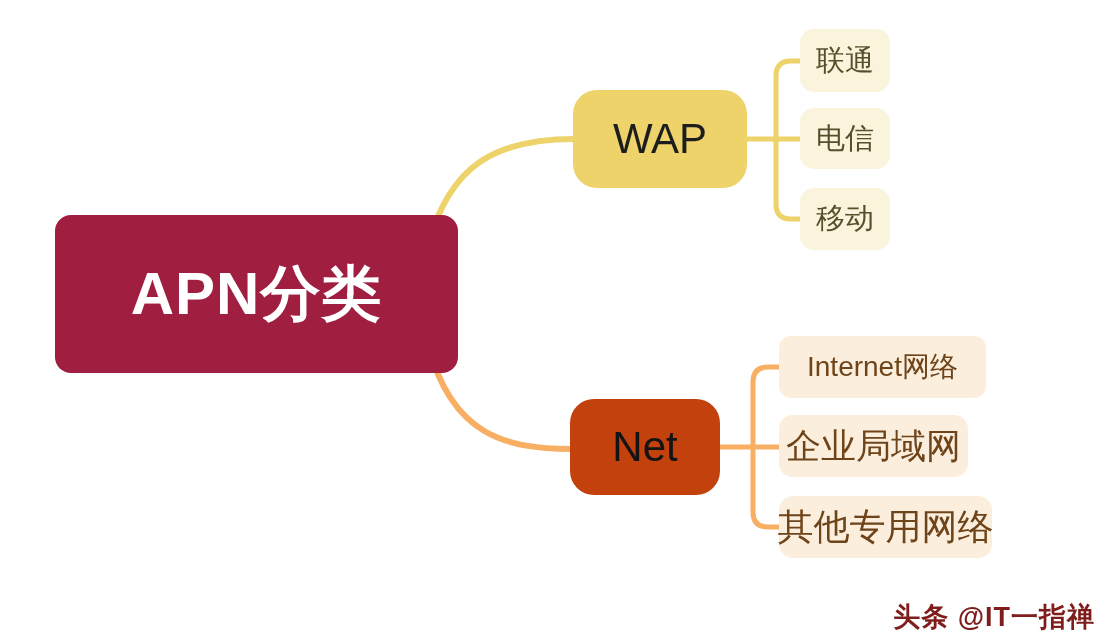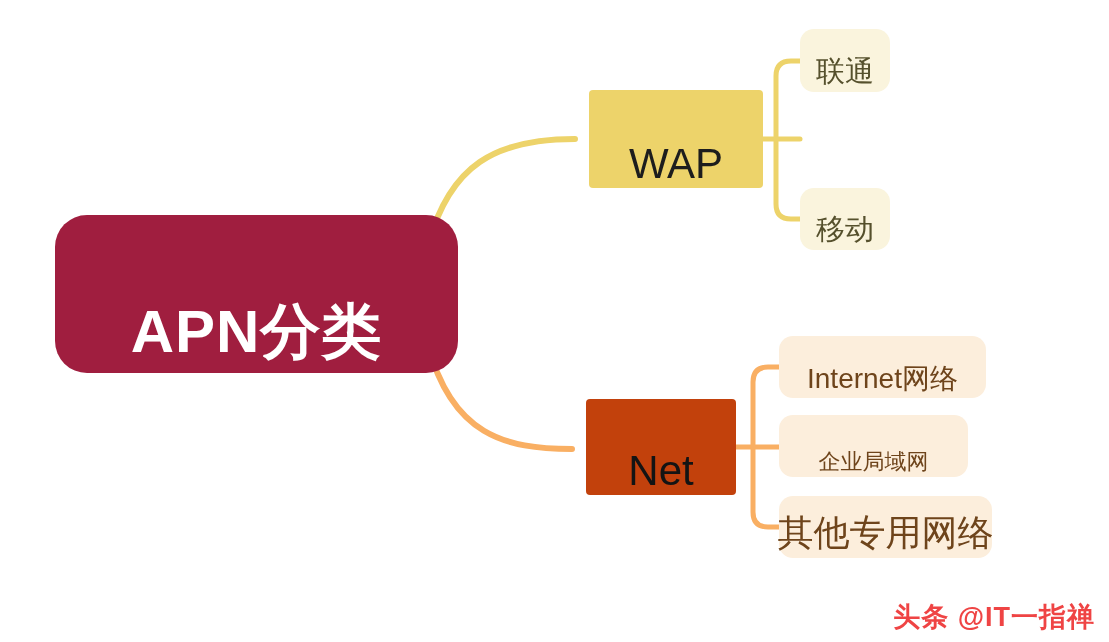--- a/index.html
+++ b/index.html
@@ -25,43 +25,42 @@
     fill: none;
     stroke-linecap: round;
     stroke-linejoin: round;
   }
   .curve { stroke-width: 6; }
   .elbow { stroke-width: 5; }
 
   .node {
     position: absolute;
     display: flex;
-    align-items: flex-end;
+    align-items: center;
     justify-content: center;
     box-sizing: border-box;
     cursor: default;
     white-space: nowrap;
   }
 
   .root {
     left: 55px;  top: 215px;
     width: 403px; height: 158px;
     background: #A01E3F;
-    border-radius: 32px;
+    border-radius: 16px;
     color: #ffffff;
     font-size: 60px;
     font-weight: 700;
     letter-spacing: 1px;
   }
 
   .branch {
-    border-radius: 4px;
+    border-radius: 24px;
     font-size: 42px;
     font-weight: 500;
-    margin-left: 16px;
   }
   .branch-wap {
     left: 573px; top: 90px;
     width: 174px; height: 98px;
     background: #EDD36A;
     color: #1d1d1d;
   }
   .branch-net {
     left: 570px; top: 399px;
     width: 150px; height: 96px;
@@ -78,31 +77,31 @@
     background: #FAF4DD;
     color: #55502C;
   }
   .leaf-net {
     background: #FCEEDC;
     color: #6E441B;
   }
   .leaf-liantong { left: 800px; top: 29px;  width: 90px;  height: 63px; }
   .leaf-dianxin  { left: 800px; top: 108px; width: 90px;  height: 61px; }
   .leaf-yidong   { left: 800px; top: 188px; width: 90px;  height: 62px; }
-  .leaf-internet { left: 779px; top: 336px; width: 207px; height: 62px; font-size: 28px; }
-  .leaf-lan      { left: 779px; top: 415px; width: 189px; height: 62px; font-size: 22px; }
+  .leaf-internet { left: 779px; top: 336px; width: 207px; height: 62px; font-size: 28px; border-radius: 12px; }
+  .leaf-lan      { left: 779px; top: 415px; width: 189px; height: 62px; font-size: 35px; }
   .leaf-other    { left: 779px; top: 496px; width: 213px; height: 62px; font-size: 36px; }
 
   .watermark {
     position: absolute;
     right: 14px;
     top: 599px;
     font-size: 27px;
     font-weight: 700;
-    color: #ef4444;
+    color: #7f1d1d;
     letter-spacing: 1px;
     text-shadow: 2px 2px 0 #ffffff;
     white-space: nowrap;
   }
 </style>
 </head>
 <body>
 
 <div class="canvas">
 
@@ -124,20 +123,23 @@
   </div>
 
   <div class="node branch branch-net">
     <span>Net</span>
   </div>
 
   <div class="node leaf leaf-wap leaf-liantong">
     <span>联通</span>
   </div>
 
+  <div class="node leaf leaf-wap leaf-dianxin">
+    <span>电信</span>
+  </div>
 
   <div class="node leaf leaf-wap leaf-yidong">
     <span>移动</span>
   </div>
 
   <div class="node leaf leaf-net leaf-internet">
     <span>Internet网络</span>
   </div>
 
   <div class="node leaf leaf-net leaf-lan">

